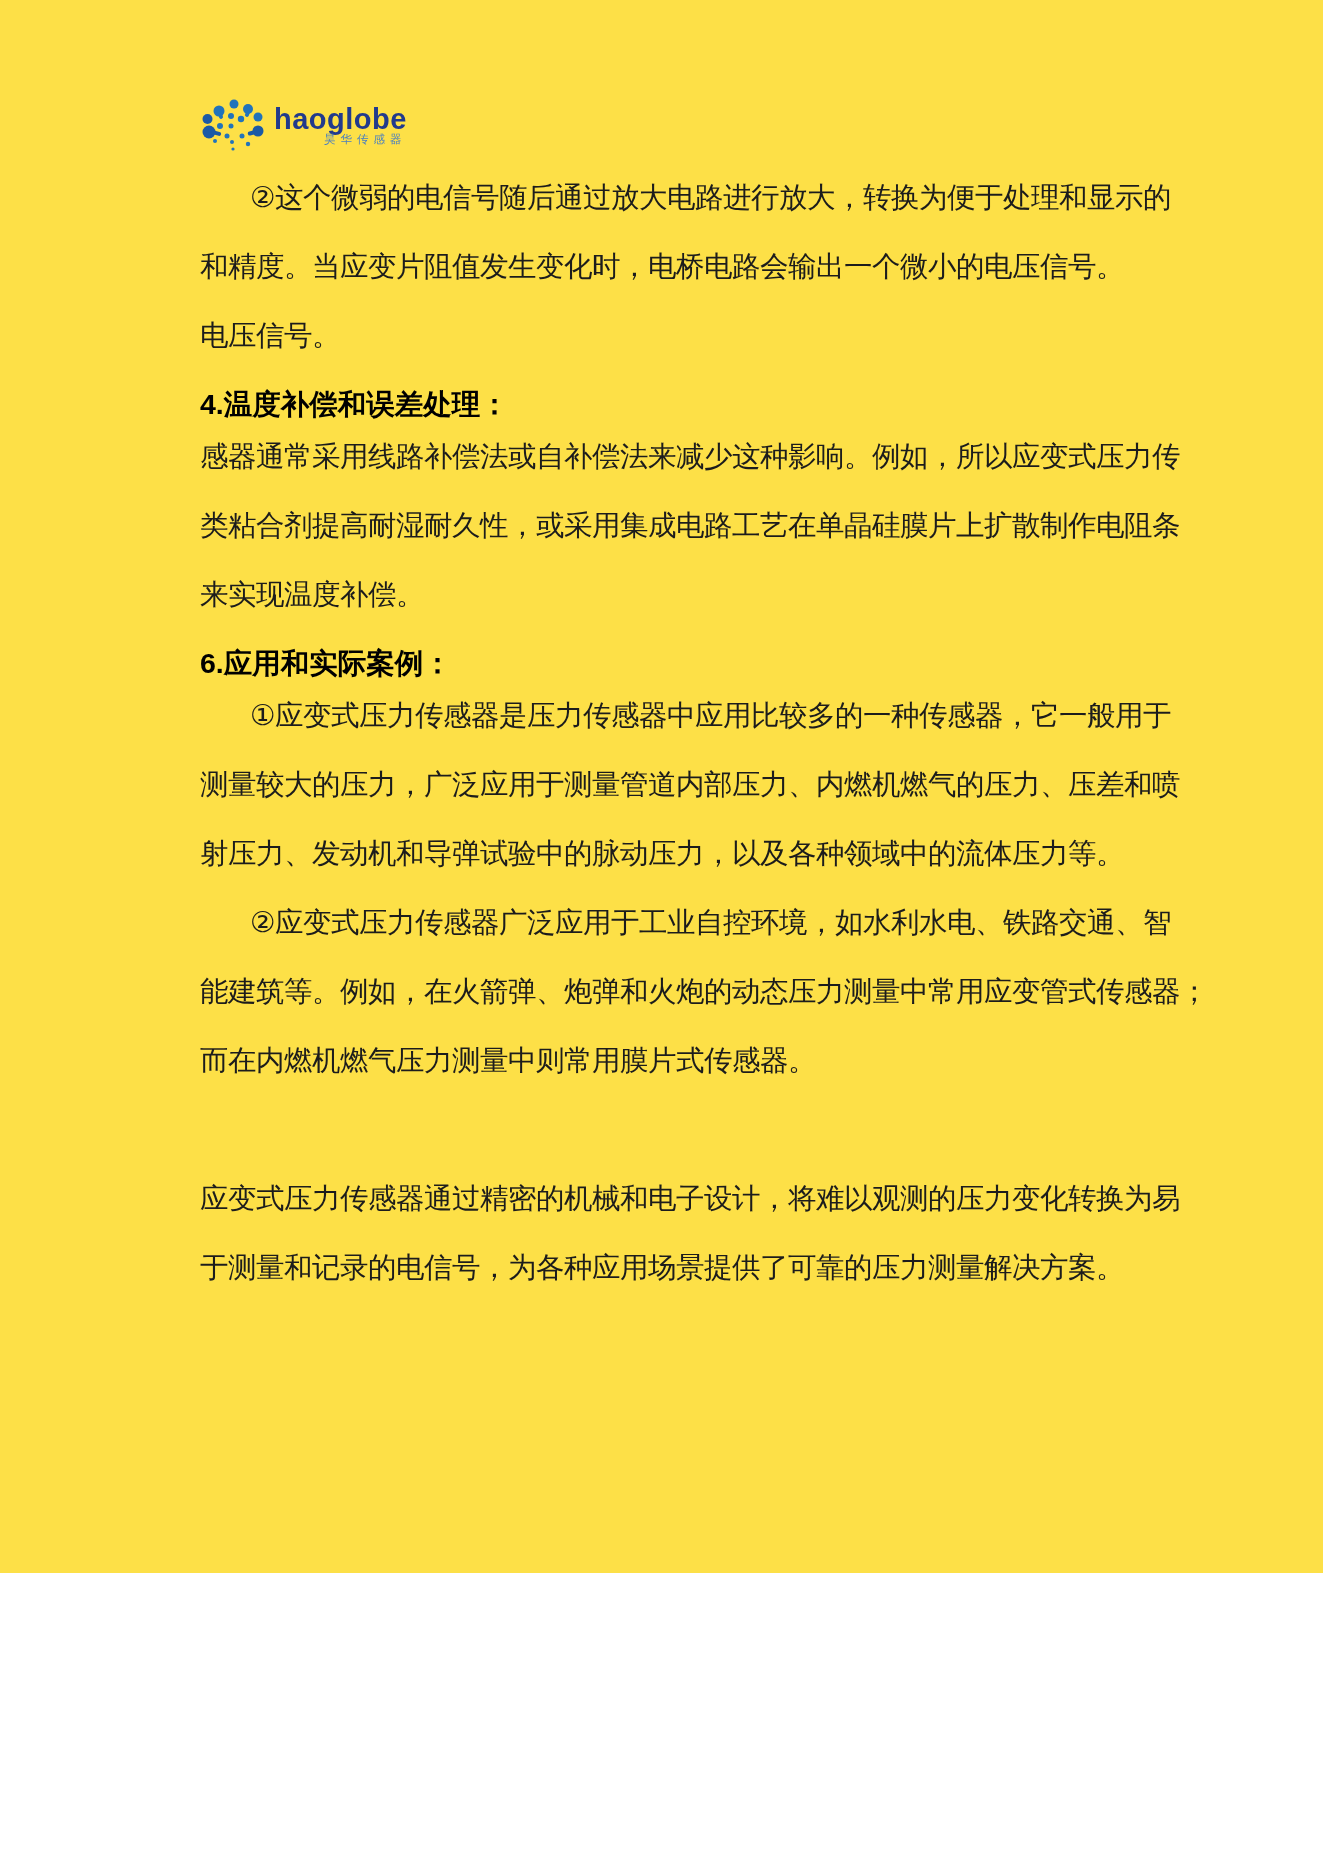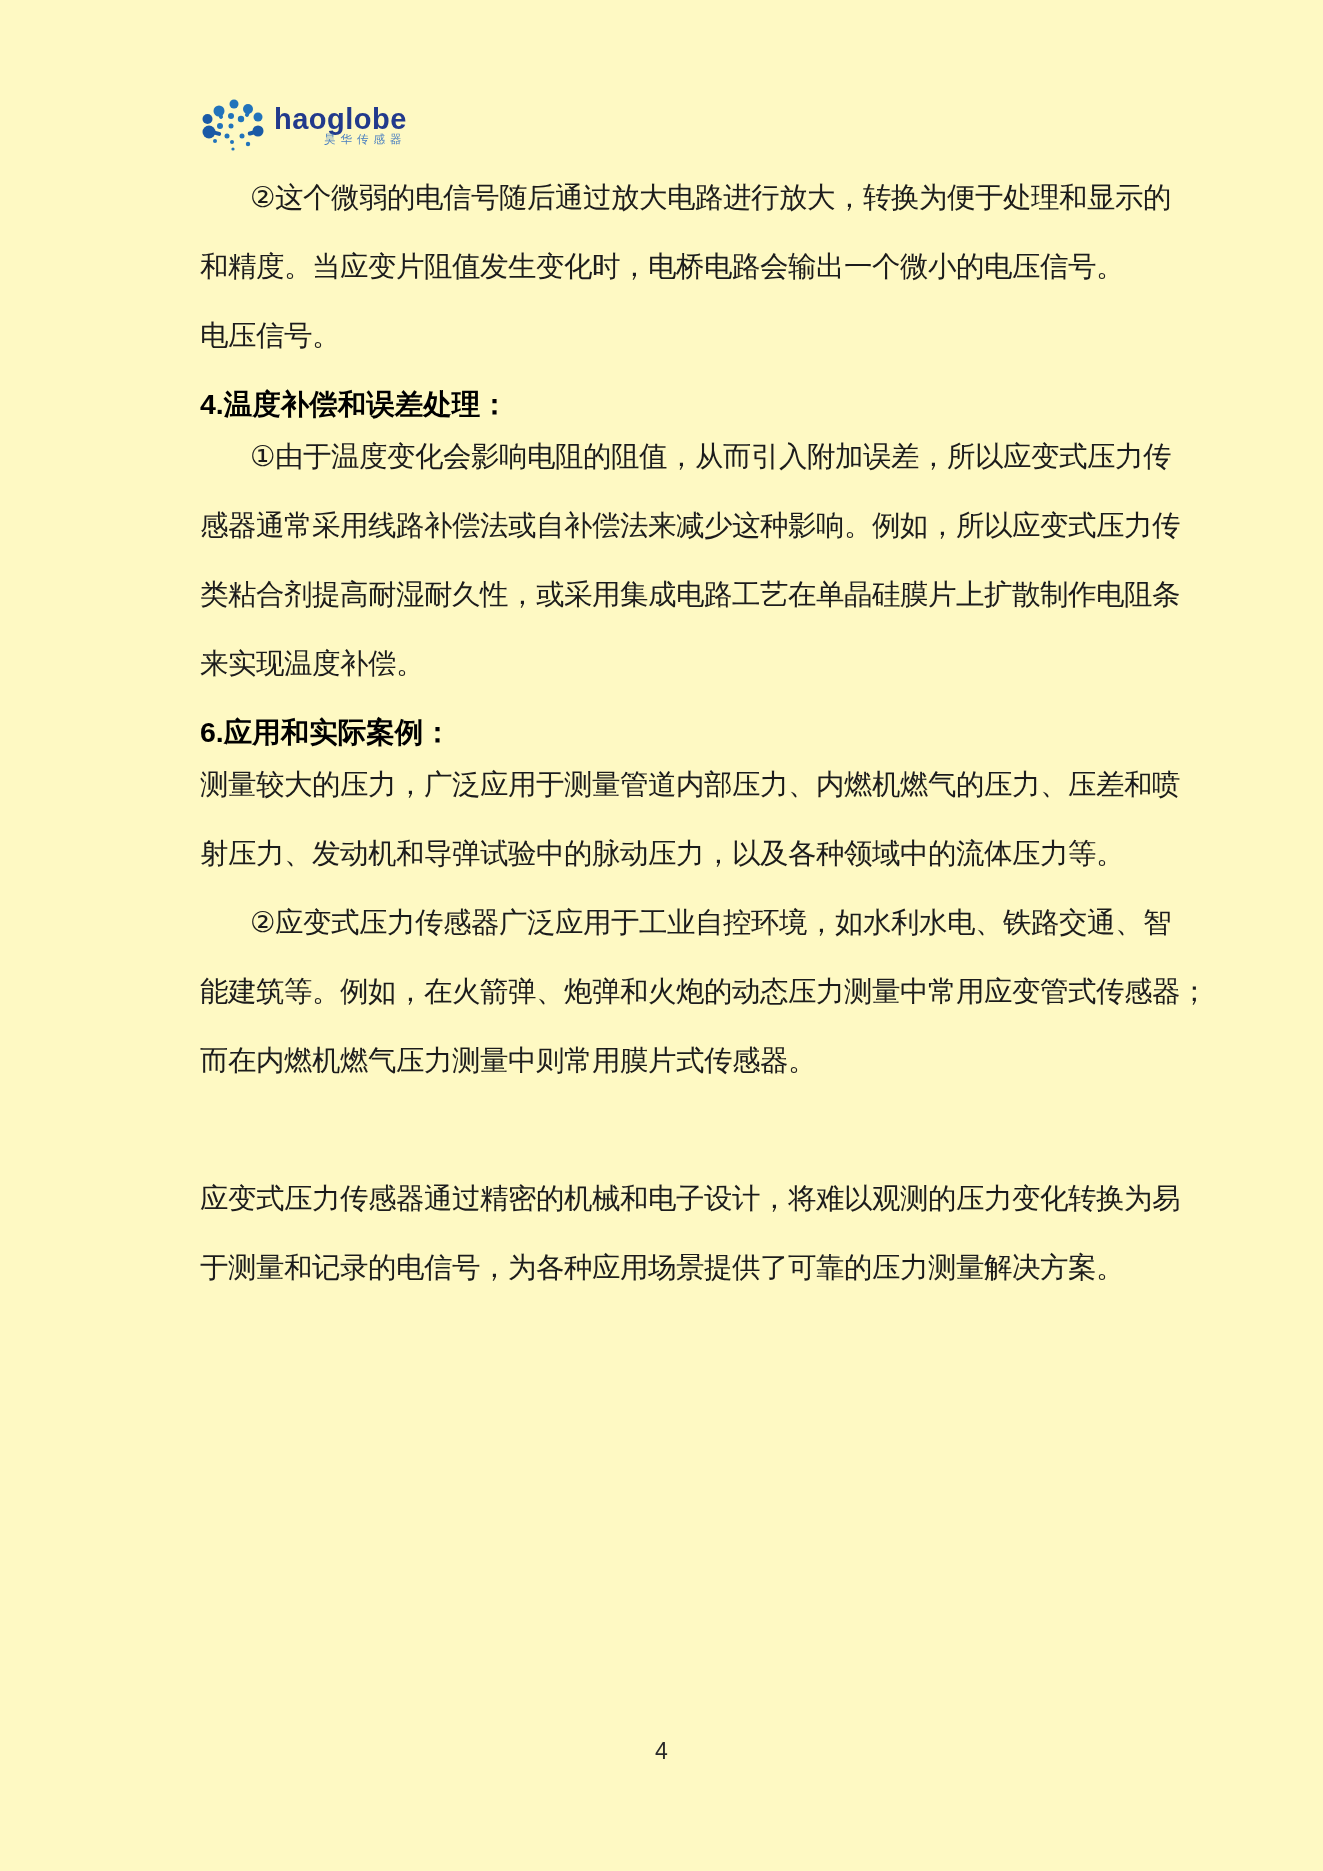--- a/index.html
+++ b/index.html
@@ -4,22 +4,22 @@
 <style>
   * { margin: 0; padding: 0; box-sizing: border-box; }
   html, body { background: #ffffff; }
   body {
     font-family: "Liberation Sans", "DejaVu Sans", sans-serif;
     -webkit-font-smoothing: antialiased;
   }
   .page {
     position: relative;
     width: 1323px;
-    height: 1871px;
-    background: #fef9c3;
+    height: 1573px;
+    background: #fde047;
     overflow: hidden;
   }
 
   
   .logo {
     position: absolute;
     left: 198px;
     top: 83px;
     width: 250px;
     height: 72px;
@@ -125,25 +125,25 @@
     </svg>
     <div class="wordmark">haoglobe</div>
     <div class="subtitle">昊华传感器</div>
   </div>
 
   <div class="content">
     <div class="line indent">②这个微弱的电信号随后通过放大电路进行放大，转换为便于处理和显示的</div>
     <div class="line">和精度。当应变片阻值发生变化时，电桥电路会输出一个微小的电压信号。</div>
     <div class="line">电压信号。</div>
     <div class="heading">4.温度补偿和误差处理：</div>
-    <div class="line indent">①由于温度变化会影响电阻的阻值，从而引入附加误差，所以应变式压力传</div>
     <div class="line">感器通常采用线路补偿法或自补偿法来减少这种影响。例如，所以应变式压力传</div>
     <div class="line">类粘合剂提高耐湿耐久性，或采用集成电路工艺在单晶硅膜片上扩散制作电阻条</div>
     <div class="line">来实现温度补偿。</div>
     <div class="heading">6.应用和实际案例：</div>
+    <div class="line indent">①应变式压力传感器是压力传感器中应用比较多的一种传感器，它一般用于</div>
     <div class="line">测量较大的压力，广泛应用于测量管道内部压力、内燃机燃气的压力、压差和喷</div>
     <div class="line">射压力、发动机和导弹试验中的脉动压力，以及各种领域中的流体压力等。</div>
     <div class="line indent">②应变式压力传感器广泛应用于工业自控环境，如水利水电、铁路交通、智</div>
     <div class="line">能建筑等。例如，在火箭弹、炮弹和火炮的动态压力测量中常用应变管式传感器；</div>
     <div class="line">而在内燃机燃气压力测量中则常用膜片式传感器。</div>
     <div class="line blank"></div>
     <div class="line">应变式压力传感器通过精密的机械和电子设计，将难以观测的压力变化转换为易</div>
     <div class="line">于测量和记录的电信号，为各种应用场景提供了可靠的压力测量解决方案。</div>
   </div>
 

